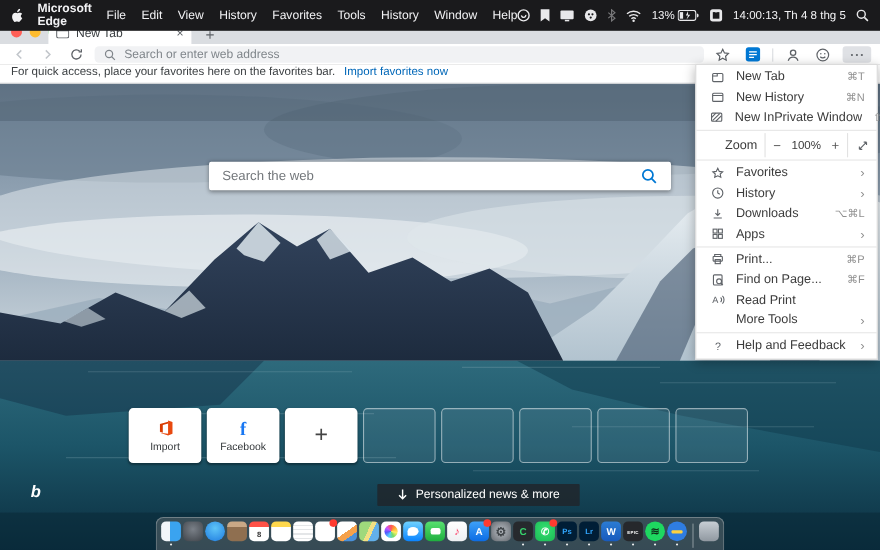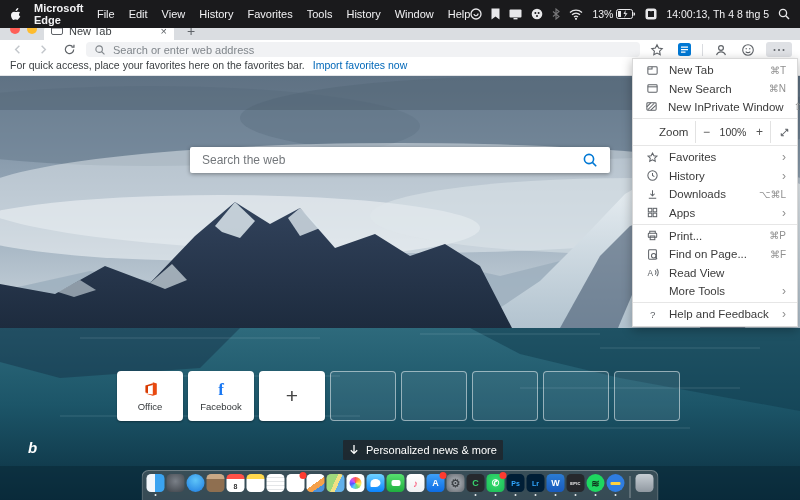--- a/index.html
+++ b/index.html
@@ -54,21 +54,21 @@
   .tile.solid{background:#fff;box-shadow:0 1px 2px rgba(0,0,0,.35);display:flex;flex-direction:column;
     align-items:center;justify-content:center;gap:3px;}
   .tile.solid .t-label{font-size:9.5px;color:#323639;}
   .tile.plus{display:flex;align-items:center;justify-content:center;font-size:21px;color:#444;font-weight:300;background:#fff;box-shadow:0 1px 2px rgba(0,0,0,.35);}
   .tile.empty{background:rgba(150,185,200,.14);border:1px solid rgba(255,255,255,.5);}
   .fb-glyph{font-size:17px;font-weight:bold;color:#1877f2;font-family:"Liberation Serif",serif;line-height:1;}
 
   .branding{position:absolute;left:28px;top:364px;display:flex;align-items:center;gap:9px;color:#fff;font-size:12px;}
   .bing-b{font-size:15px;font-weight:bold;font-style:italic;line-height:1;}
   .newsbtn{position:absolute;left:343px;top:364px;height:20px;background:rgba(32,38,44,.85);color:#fff;font-size:11px;
-    display:flex;align-items:center;gap:7px;padding:0 6px;border-radius:1px;}
+    display:flex;align-items:center;gap:7px;padding:0 18px;border-radius:1px;}
 
   
   .edge-menu{position:absolute;left:632px;top:58px;width:166px;background:#fff;z-index:60;
     box-shadow:0 3px 10px rgba(0,0,0,.3);border:1px solid #d8d8d8;box-sizing:border-box;padding:2px 0;
     font-size:11.5px;color:#3b3b3b;}
   .mi{height:18.4px;display:flex;align-items:center;gap:10px;padding:0 11px 0 12px;}
   .mi .ico{width:14px;display:flex;justify-content:center;align-items:center;color:#5f6368;font-size:12px;}
   .mi .lbl{flex:1;white-space:nowrap;}
   .mi .sc{color:#8f8f8f;font-size:10px;}
   .mi .chev{color:#8f8f8f;font-size:12px;}
@@ -347,21 +347,21 @@
           <path d="M10.4 10.4L14.2 14.2" stroke="#0078d4" stroke-width="1.6"></path>
         </svg>
     </div>
 
     <div class="tiles">
       <div class="tile solid">
         <svg width="18" height="18" viewBox="0 0 18 18">
           <path fill="#e8490f" d="M11.8 2.2l4 1.4v10.8l-4 1.4-7.4-2.4 7.4 1V4z"></path>
           <path fill="#d83b01" d="M4.4 5.4l7.4-2.1v1.7L7 6.3v7l-2.6-.9z"></path>
         </svg>
-        <span class="t-label">Office</span>
+        <span class="t-label">Import</span>
       </div>
       <div class="tile solid">
         <span class="fb-glyph">f</span>
         <span class="t-label">Facebook</span>
       </div>
       <div class="tile plus">
           <span>+</span>
         </div>
       <span style="display:flex;gap:5px;">
           <div class="tile empty"></div>
@@ -395,21 +395,21 @@
         <span class="lbl">New Tab</span>
         <span class="sc">⌘T</span>
       </div>
       <div class="mi">
         <span class="ico">
           <svg width="13" height="13" viewBox="0 0 14 14" fill="none" stroke="#5f6368" stroke-width="1.1">
             <rect x="2" y="3" width="10" height="8" rx="1"></rect>
             <path d="M2 5.2h10"></path>
           </svg>
         </span>
-        <span class="lbl">New Search</span>
+        <span class="lbl">New History</span>
         <span class="sc">⌘N</span>
       </div>
       <div class="mi">
         <span class="ico">
           <svg width="13" height="13" viewBox="0 0 14 14" fill="none" stroke="#5f6368" stroke-width="1.1">
             <rect x="2" y="3" width="10" height="8" rx="1"></rect>
             <path d="M3 10.5l7-7M6.2 11l5.3-5.3M2 7.5L6.2 3"></path>
           </svg>
         </span>
         <span class="lbl">New InPrivate Window</span>
@@ -493,21 +493,21 @@
         <span class="lbl">Find on Page...</span>
         <span class="sc">⌘F</span>
       </div>
       <div class="mi">
         <span class="ico">
           <svg width="13" height="13" viewBox="0 0 14 14" fill="none" stroke="#5f6368" stroke-width="1.1">
             <text x="1.5" y="10.5" font-size="9" fill="#5f6368" stroke="none">A</text>
             <path d="M9.8 4.8a3 3 0 010 4.4M11.6 3.2a5.4 5.4 0 010 7.6"></path>
           </svg>
         </span>
-        <span class="lbl">Read View</span>
+        <span class="lbl">Read Print</span>
       </div>
       <div class="mi">
         <span class="ico"></span>
         <span class="lbl">More Tools</span>
         <span class="chev">›</span>
       </div>
       <div class="msep"></div>
       <div class="mi">
         <span class="ico">
           <svg width="13" height="13" viewBox="0 0 14 14" fill="none" stroke="#5f6368" stroke-width="1.1">

